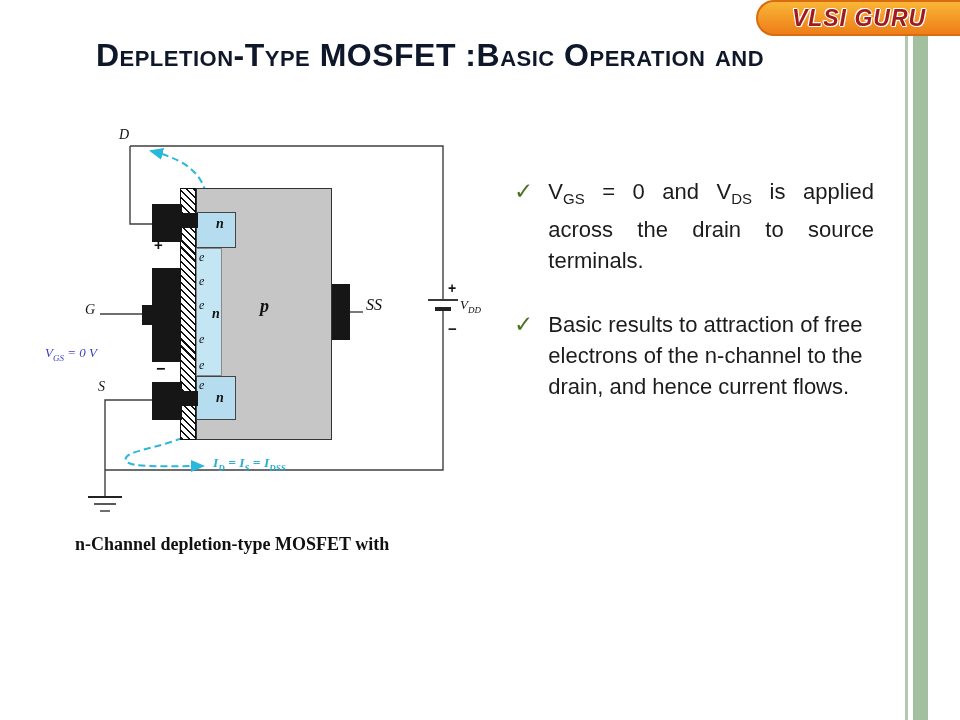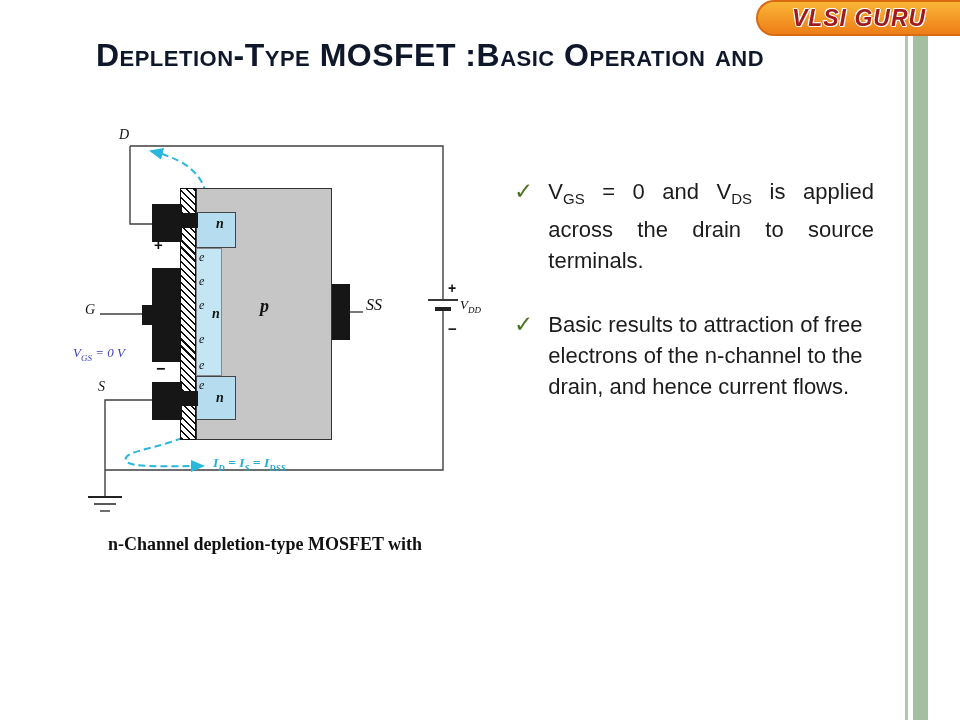--- a/index.html
+++ b/index.html
@@ -50,27 +50,27 @@
   .n-top{position:absolute;left:196px;top:212px;width:40px;height:36px;background:#b5ddef;border:1px solid #444;box-sizing:border-box;}
   .n-channel{position:absolute;left:196px;top:248px;width:26px;height:128px;background:#c4e6f4;border:1px solid #888;box-sizing:border-box;}
   .n-bottom{position:absolute;left:196px;top:376px;width:40px;height:44px;background:#b5ddef;border:1px solid #444;box-sizing:border-box;}
   .contact{position:absolute;background:#161616;}
 
   
   .dlbl{position:absolute;font-family:"Liberation Serif",serif;font-style:italic;color:#111;}
   .dlbl sub{font-size:9px;font-style:italic;}
   .sign{position:absolute;font-family:"Liberation Sans",sans-serif;font-weight:bold;color:#111;font-style:normal;}
   .e-lbl{position:absolute;left:199px;font-family:"Liberation Serif",serif;font-style:italic;font-size:12px;color:#111;}
-  .vgs{position:absolute;left:45px;top:345px;font-family:"Liberation Serif",serif;font-style:italic;font-size:13px;color:#3a3fc4;margin-left:28px;}
+  .vgs{position:absolute;left:45px;top:345px;font-family:"Liberation Serif",serif;font-style:italic;font-size:13px;color:#3a3fc4;}
   .vgs sub{font-size:9px;}
   .current{position:absolute;left:213px;top:455px;font-family:"Liberation Serif",serif;font-style:italic;font-weight:bold;font-size:13.5px;color:#27aed2;}
   .current sub{font-size:9px;}
 
   
-  .caption{position:absolute;left:75px;top:532px;width:380px;font-family:"Liberation Serif",serif;font-weight:bold;font-size:18px;line-height:24px;color:#111;text-align:center;}
+  .caption{position:absolute;left:75px;top:532px;width:380px;font-family:"Liberation Serif",serif;font-weight:bold;font-size:18px;line-height:24px;color:#111;}
   .caption sub{font-size:12px;}
   .caption .it{font-style:italic;}
   .cap-line2{padding-left:5px;}
 </style>
 </head>
 <body>
 
 <div class="slide">
 
   <div class="stripe-thin"></div>

